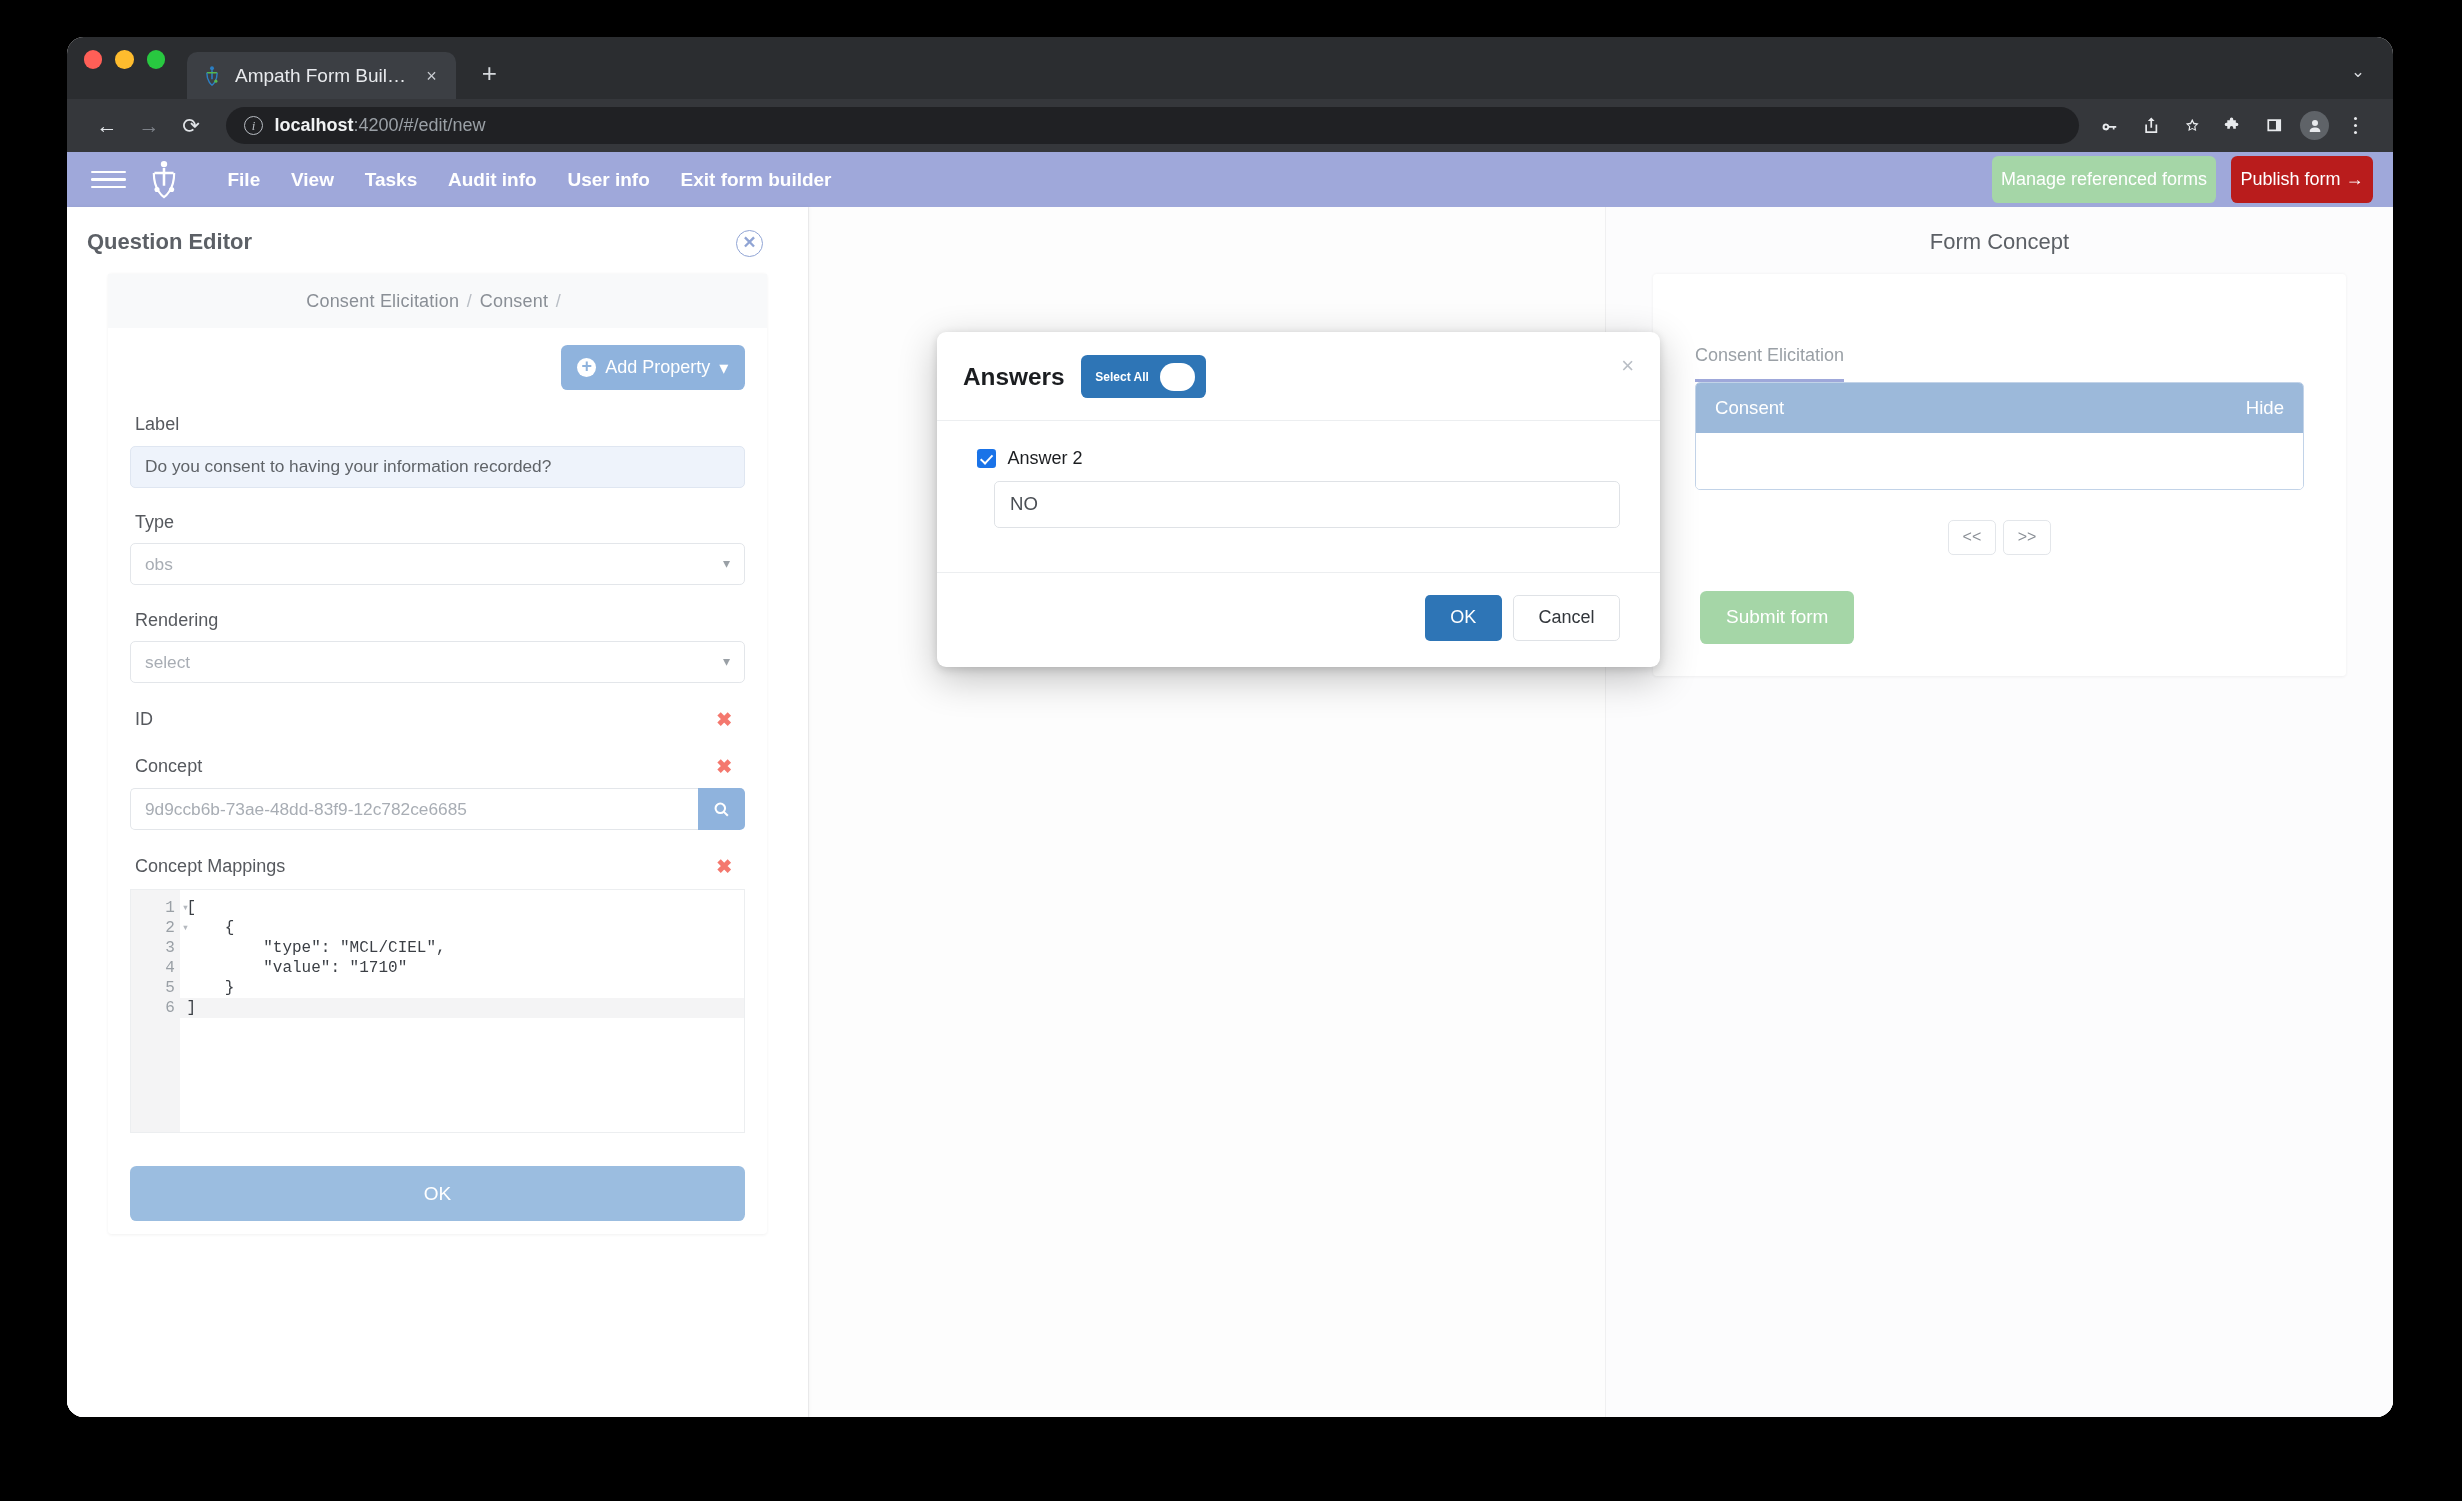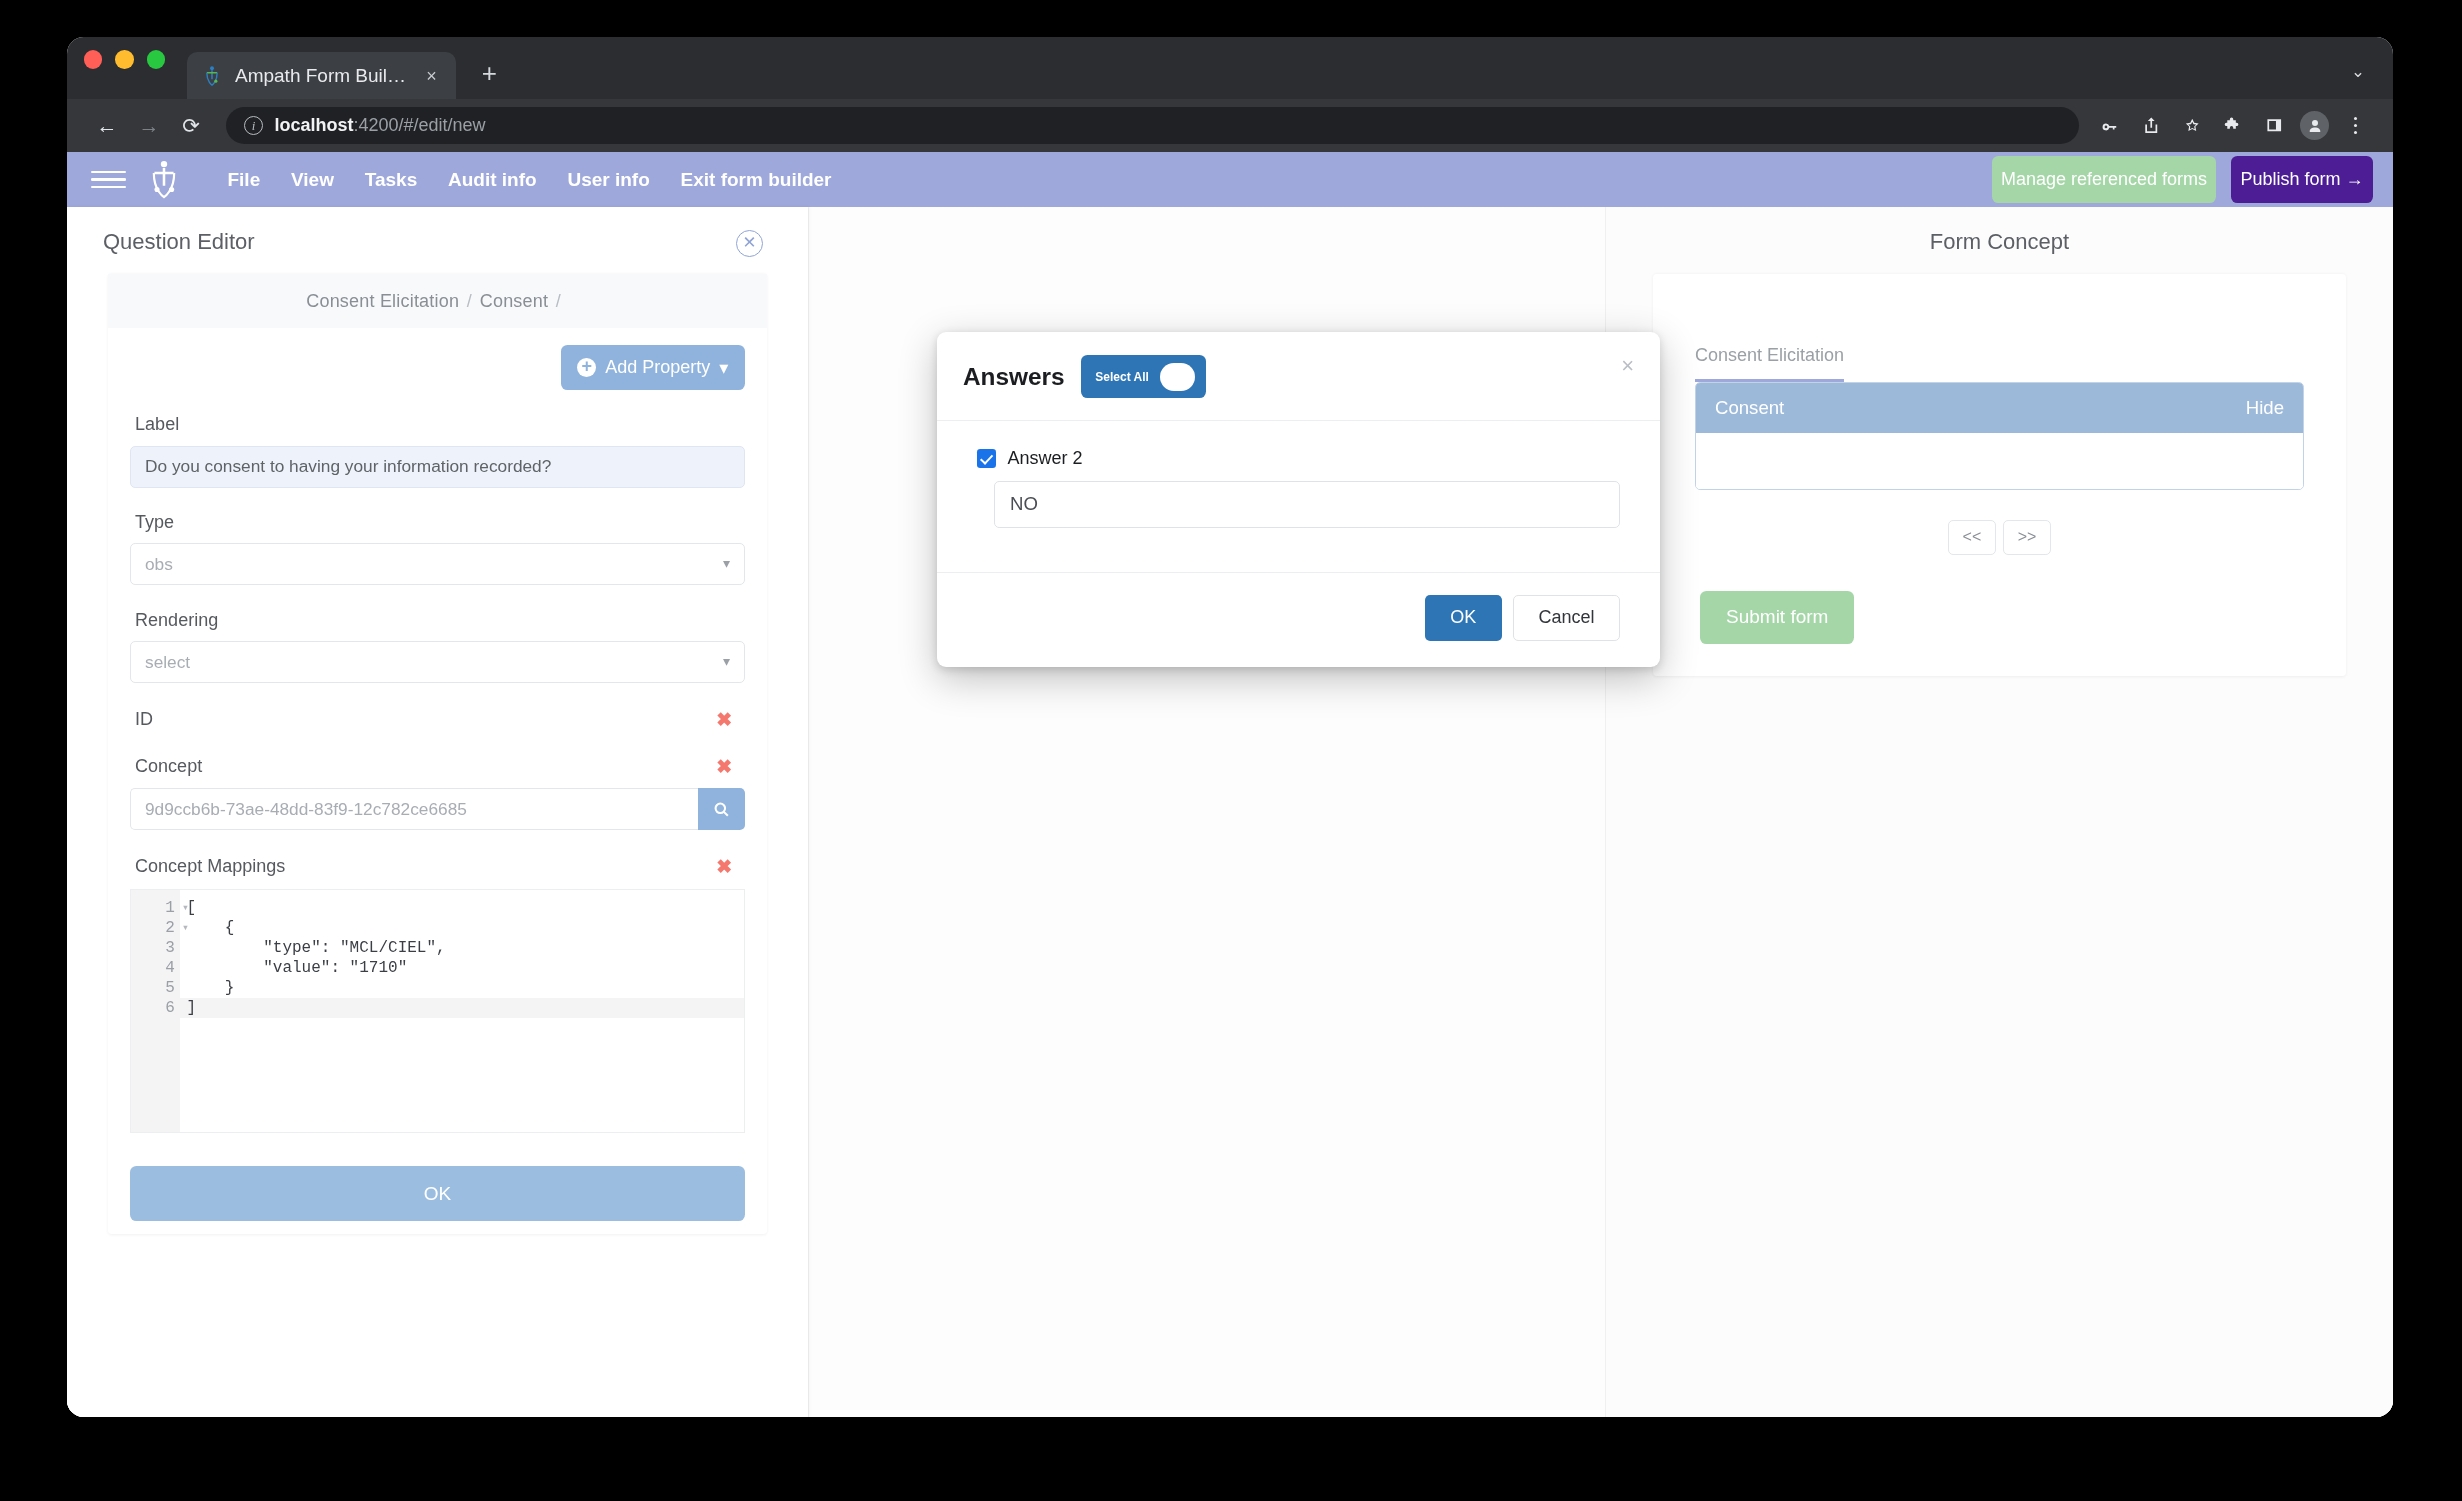--- a/index.html
+++ b/index.html
@@ -147,33 +147,33 @@
   }
   .hdr-spacer { flex: 1; }
   .hdr-btn {
     border: none; border-radius: 6.4px;
     font-size: 18px; color: #ffffff;
     padding: 13px 9px; cursor: pointer;
     font-family: "Liberation Sans", sans-serif;
     white-space: nowrap;
   }
   .hdr-btn.green { background: #a5d6a7; margin-right: 15.4px; }
-  .hdr-btn.blue { background: #4c1d95; }
+  .hdr-btn.blue { background: #b91c1c; }
 
   
   .cols { display: flex; height: calc(100% - 55px); background: #fcfcfd; }
   .col-left { width: 741px; flex: 0 0 741px; background: #ffffff; box-shadow: 1.3px 0 3.8px rgba(0,0,0,.05); position: relative; }
   .col-mid  { width: 798px; flex: 0 0 798px; background: #fdfdfd; border-left: 1.3px solid #f0f0f1; border-right: 1.3px solid #f0f0f1;}
   .col-right{ flex: 1; background: #fcfcfd; }
 
   .panel-title {
     font-size: 22px; color: #5c6066; font-weight: 400;
     padding: 22px 0 19px 0; position: relative;
   }
-  .panel-title.left { padding-left: 36px; }
+  .panel-title.left { padding-left: 20px; font-weight: bold; }
   .panel-title.center { text-align: center; }
   .close-circle {
     position: absolute; right: 45px; top: 23px;
     width: 27px; height: 27px; border-radius: 50%;
     border: 1.6px solid #90a4d4;
     color: #90a4d4; font-size: 16.7px; line-height: 23px;
     text-align: center; cursor: pointer;
   }
 
   .card {

